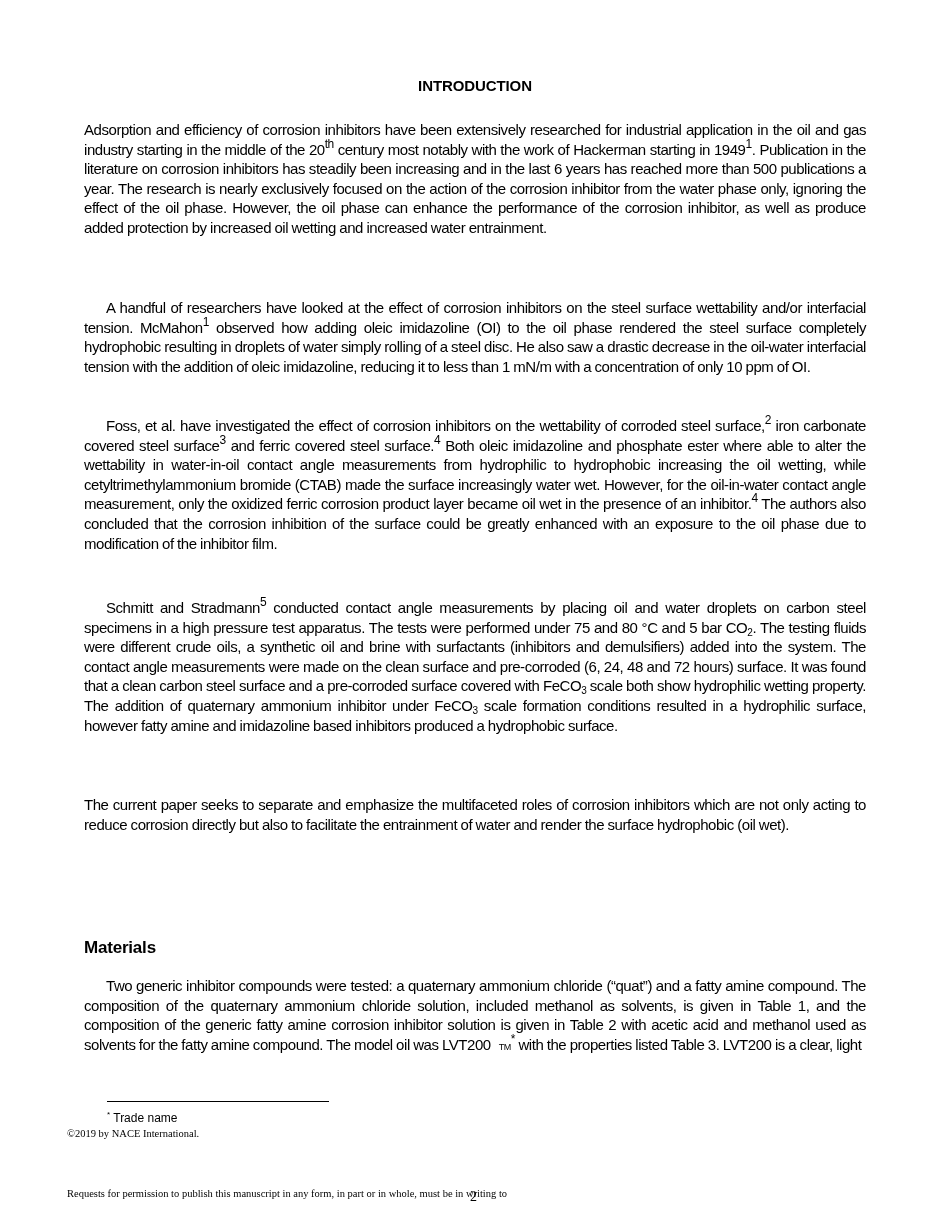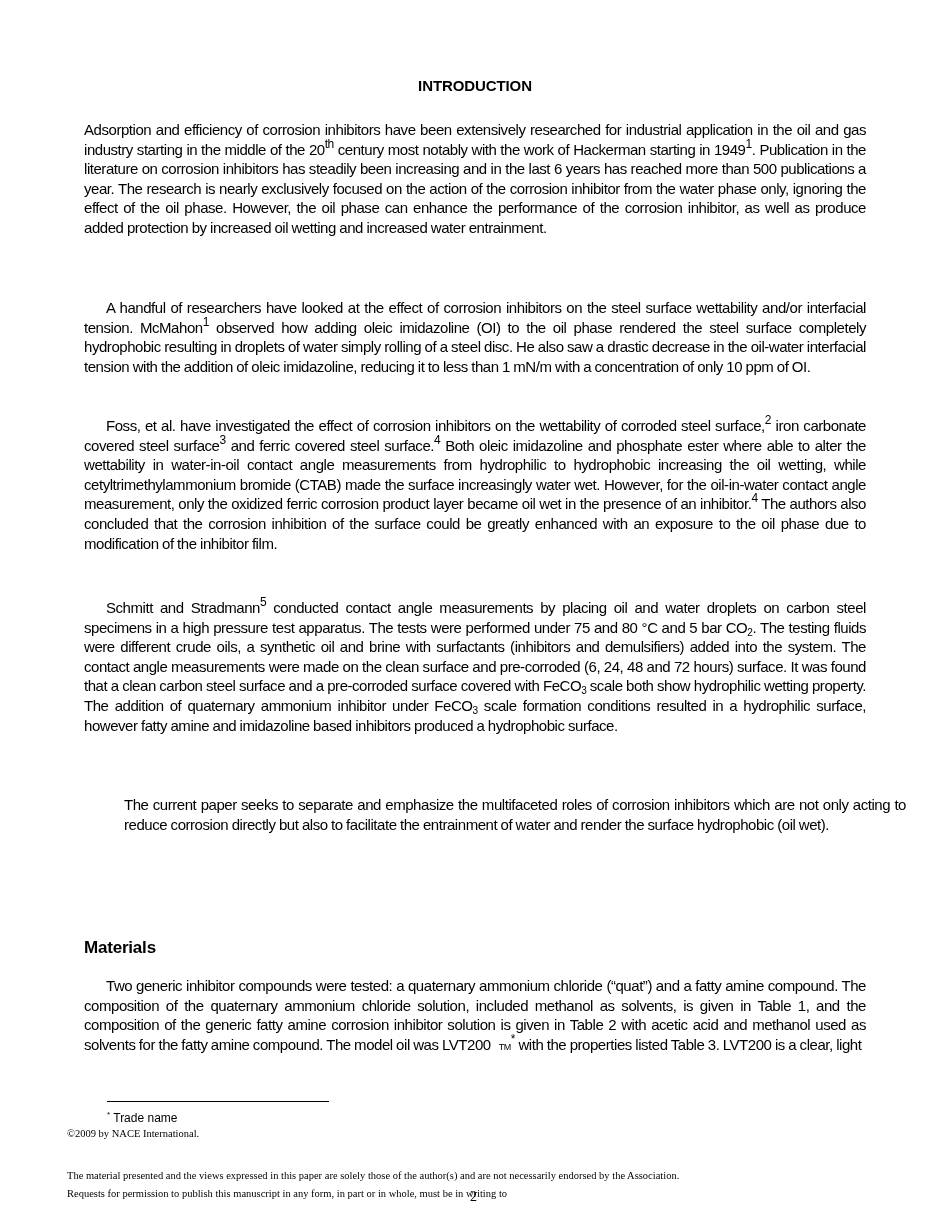--- a/index.html
+++ b/index.html
@@ -53,30 +53,29 @@
   <div class="heading" style="top:66px;">INTRODUCTION</div>
 
   <div class="para" style="top:109px;"><span>Adsorption and efficiency of corrosion inhibitors have been extensively researched for industrial application in the oil and gas industry starting in the middle of the 20</span><sup>th</sup><span> century most notably with the work of Hackerman starting in 1949</span><sup>1</sup><span>. Publication in the literature on corrosion inhibitors has steadily been increasing and in the last 6 years has reached more than 500 publications a year. The research is nearly exclusively focused on the action of the corrosion inhibitor from the water phase only, ignoring the effect of the oil phase. However, the oil phase can enhance the performance of the corrosion inhibitor, as well as produce added protection by increased oil wetting and increased water entrainment.</span></div>
 
   <div class="para indent" style="top:287px;"><span>A handful of researchers have looked at the effect of corrosion inhibitors on the steel surface wettability and/or interfacial tension. McMahon</span><sup>1</sup><span> observed how adding oleic imidazoline (OI) to the oil phase rendered the steel surface completely hydrophobic resulting in droplets of water simply rolling of a steel disc. He also saw a drastic decrease in the oil-water interfacial tension with the addition of oleic imidazoline, reducing it to less than 1 mN/m with a concentration of only 10 ppm of OI.</span></div>
 
   <div class="para indent" style="top:405px;"><span>Foss, et al. have investigated the effect of corrosion inhibitors on the wettability of corroded steel surface,</span><sup>2</sup><span> iron carbonate covered steel surface</span><sup>3</sup><span> and ferric covered steel surface.</span><sup>4</sup><span> Both oleic imidazoline and phosphate ester where able to alter the wettability in water-in-oil contact angle measurements from hydrophilic to hydrophobic increasing the oil wetting, while cetyltrimethylammonium bromide (CTAB) made the surface increasingly water wet. However, for the oil-in-water contact angle measurement, only the oxidized ferric corrosion product layer became oil wet in the presence of an inhibitor.</span><sup>4</sup><span> The authors also concluded that the corrosion inhibition of the surface could be greatly enhanced with an exposure to the oil phase due to modification of the inhibitor film.</span></div>
 
   <div class="para indent" style="top:587px;"><span>Schmitt and Stradmann</span><sup>5</sup><span> conducted contact angle measurements by placing oil and water droplets on carbon steel specimens in a high pressure test apparatus. The tests were performed under 75 and 80 °C and 5 bar CO</span><sub>2</sub><span>. The testing fluids were different crude oils, a synthetic oil and brine with surfactants (inhibitors and demulsifiers) added into the system. The contact angle measurements were made on the clean surface and pre-corroded (6, 24, 48 and 72 hours) surface. It was found that a clean carbon steel surface and a pre-corroded surface covered with FeCO</span><sub>3</sub><span> scale both show hydrophilic wetting property. The addition of quaternary ammonium inhibitor under FeCO</span><sub>3</sub><span> scale formation conditions resulted in a hydrophilic surface, however fatty amine and imidazoline based inhibitors produced a hydrophobic surface.</span></div>
 
-  <div class="para" style="top:784px;margin-left:40px;"><span>The current paper seeks to separate and emphasize the multifaceted roles of corrosion inhibitors which are not only acting to reduce corrosion directly but also to facilitate the entrainment of water and render the surface hydrophobic (oil wet).</span></div>
+  <div class="para" style="top:784px;"><span>The current paper seeks to separate and emphasize the multifaceted roles of corrosion inhibitors which are not only acting to reduce corrosion directly but also to facilitate the entrainment of water and render the surface hydrophobic (oil wet).</span></div>
 
 
   <div class="subheading" style="top:927px;">Materials</div>
 
   <div class="para indent" style="top:965px;"><span>Two generic inhibitor compounds were tested: a quaternary ammonium chloride (“quat”) and a fatty amine compound. The composition of the quaternary ammonium chloride solution, included methanol as solvents, is given in Table 1, and the composition of the generic fatty amine corrosion inhibitor solution is given in Table 2 with acetic acid and methanol used as solvents for the fatty amine compound. The model oil was LVT200</span><span class="tm">TM</span><sup>*</sup><span> with the properties listed Table 3. LVT200 is a clear, light</span></div>
 
   <div class="fn-rule"></div>
 
   <div class="fn-trade"><sup>*</sup><span> Trade name</span></div>
 
-  <div class="legal" style="top:1116px;">©2009 by NACE International.</div>
+  <div class="legal" style="top:1116px;">©2019 by NACE International.</div>
   <div class="legal" style="top:1130px;margin-top:46px;">Requests for permission to publish this manuscript in any form, in part or in whole, must be in writing to</div>
-  <div class="legal" style="top:1158px;">The material presented and the views expressed in this paper are solely those of the author(s) and are not necessarily endorsed by the Association.</div>
 
   <div class="page-num">2</div>
 
 </div>
 
 </body></html>

